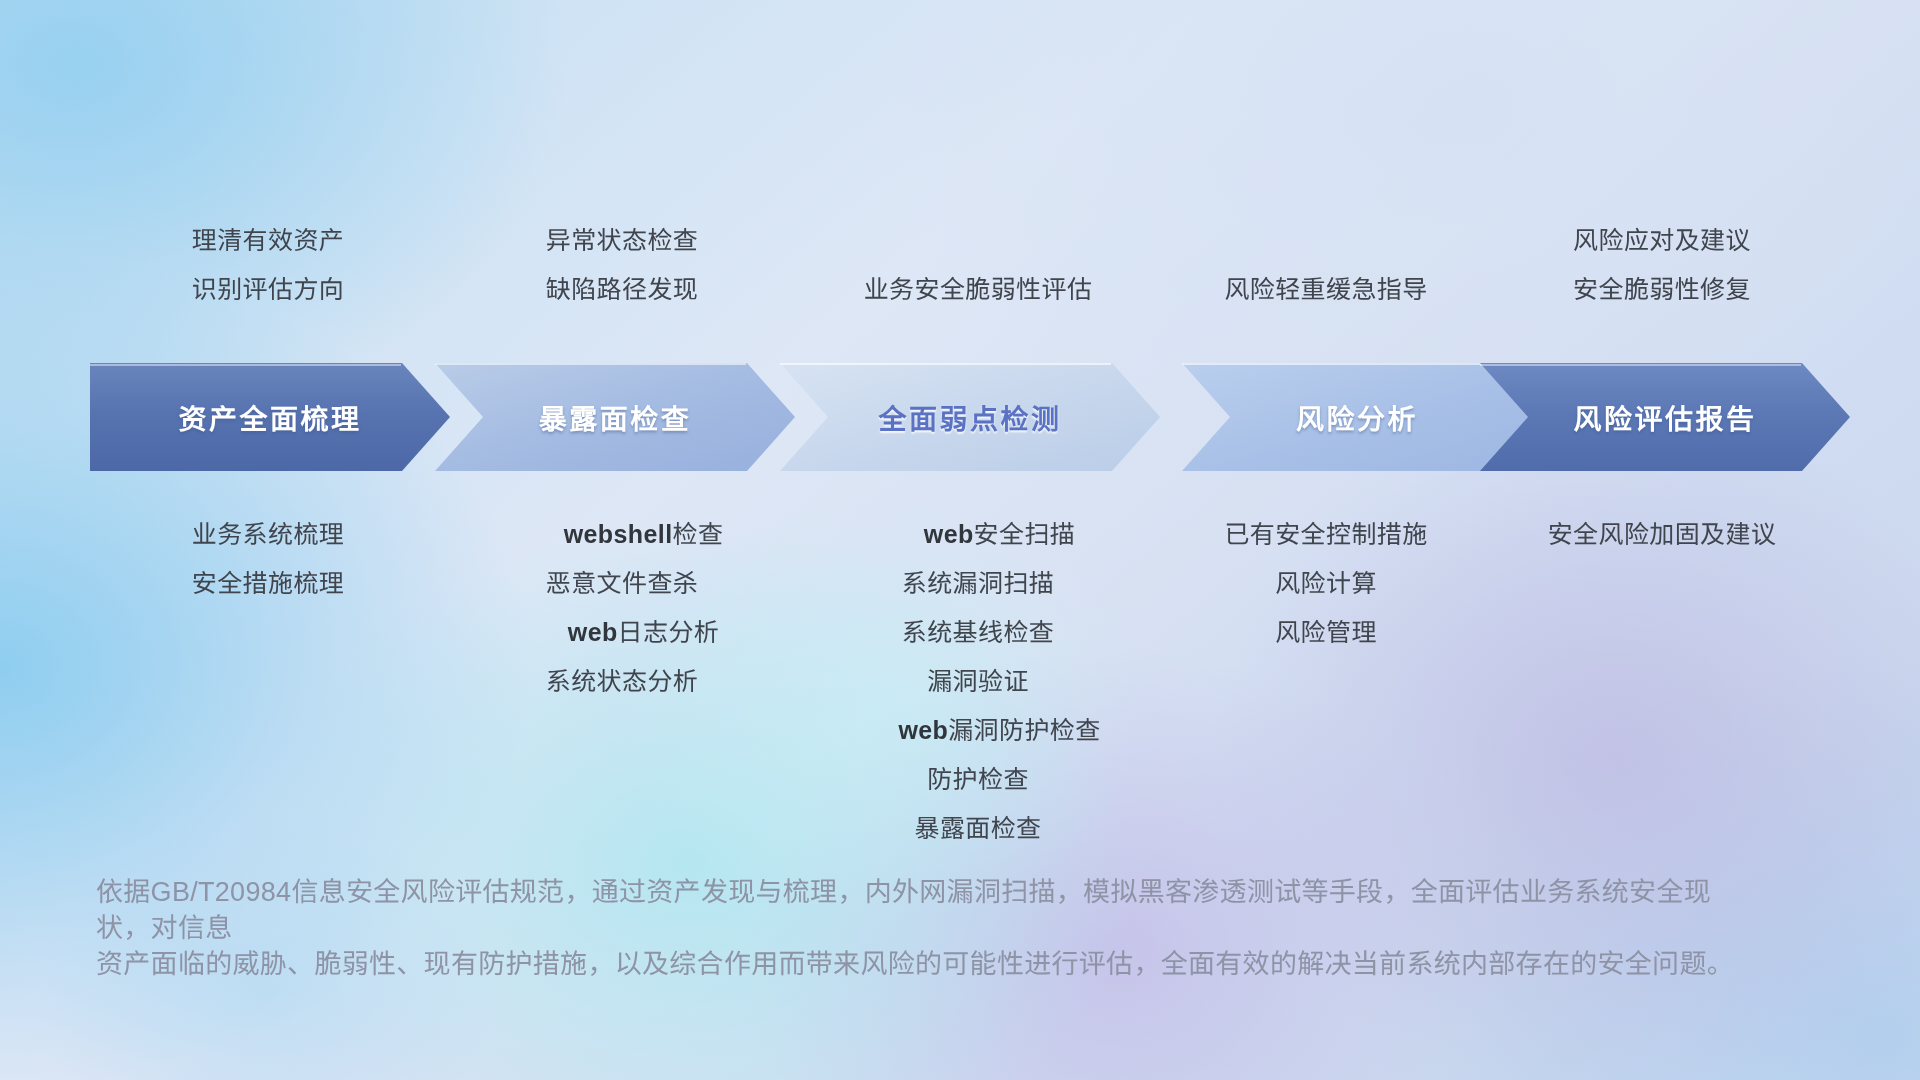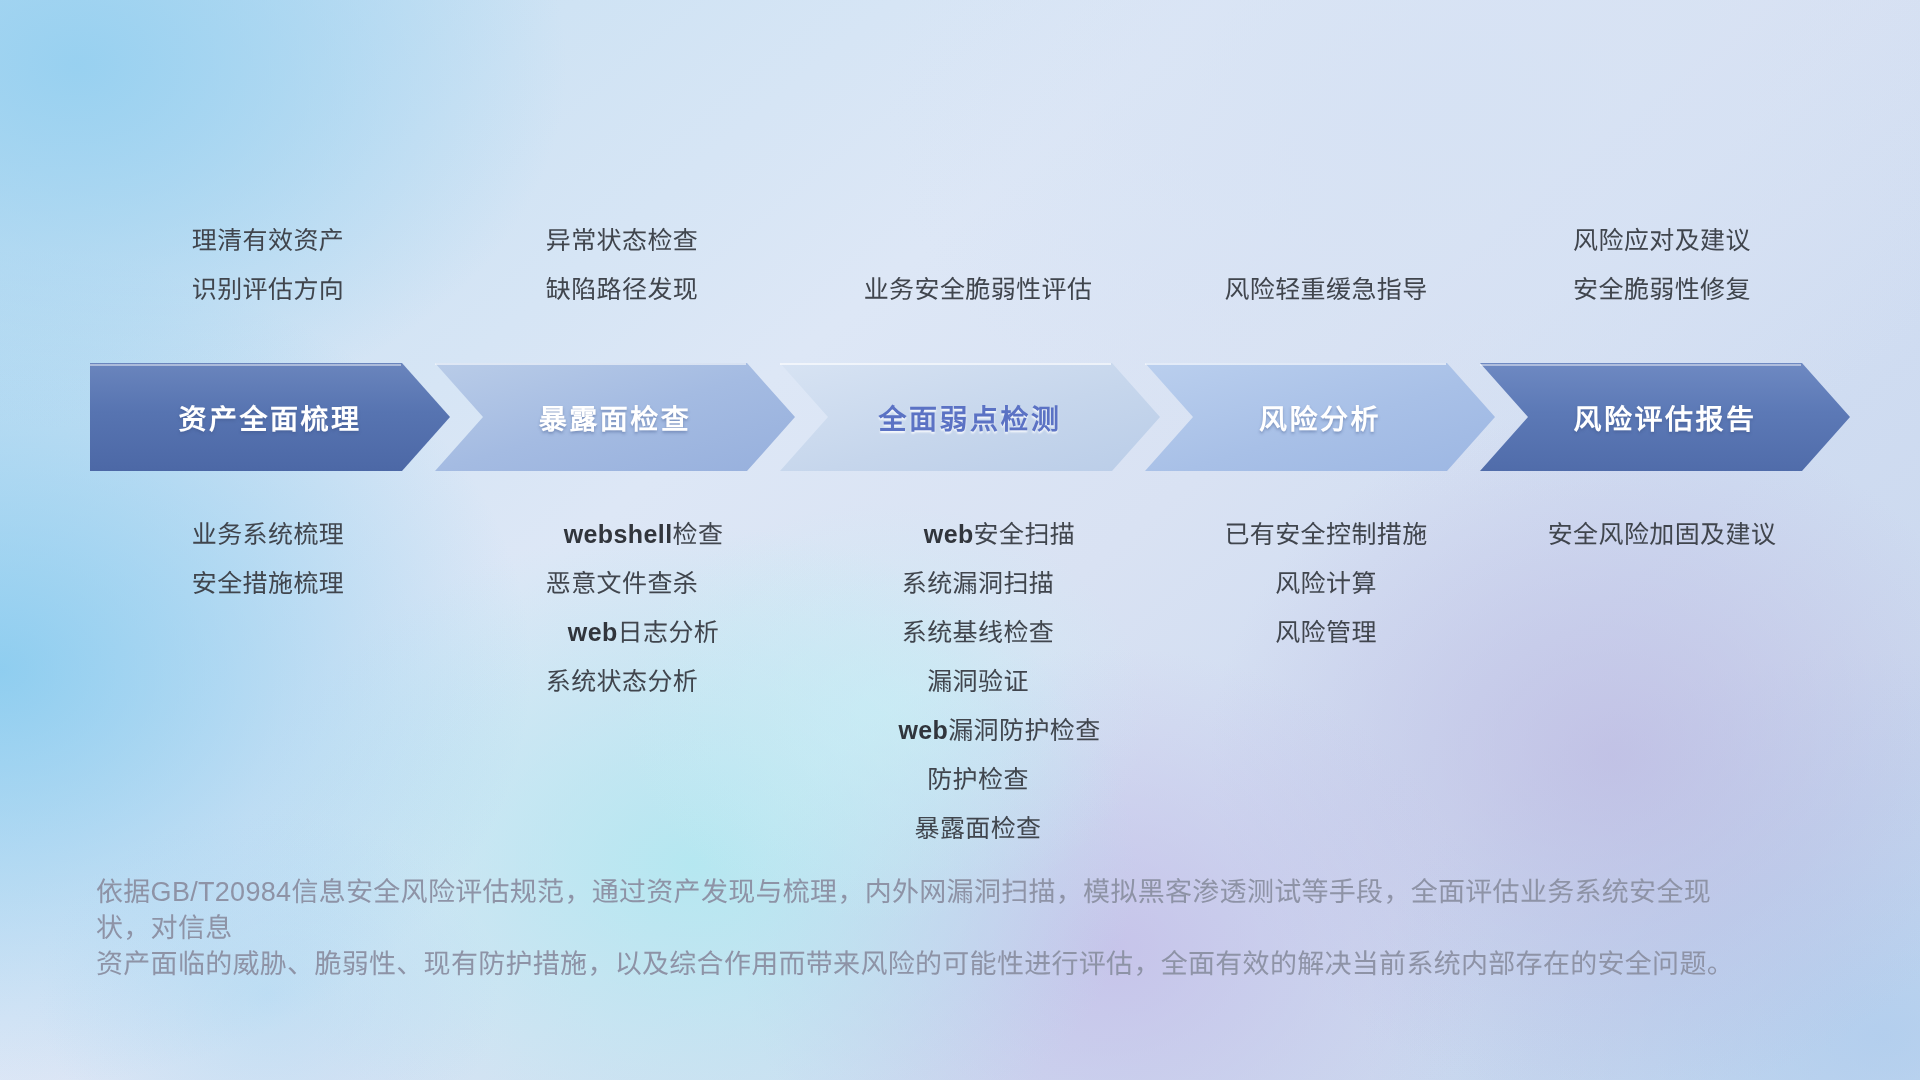--- a/index.html
+++ b/index.html
@@ -211,21 +211,21 @@
             <stop offset="55%" stop-color="#c6d6ec"></stop>
             <stop offset="100%" stop-color="#bacde8"></stop>
           </linearGradient>
         </defs>
         <polygon points="0,0 332,0 380,54 332,108 0,108 48,54" fill="url(#gPale1)"></polygon>
         <polyline points="0,1 331,1" stroke="rgba(255,255,255,0.65)" stroke-width="2" fill="none"></polyline>
       </svg>
       <span class="cap cap-accent">全面弱点检测</span>
     </div>
 
-    <div class="chev" style="left:1055px; width:350px;">
+    <div class="chev" style="left:1092px; width:350px;">
       <svg class="shape" viewBox="0 0 350 108" preserveAspectRatio="none">
         <defs>
           <linearGradient id="gMid2" x1="0" y1="0" x2="1" y2="1">
             <stop offset="0%" stop-color="#bacfee"></stop>
             <stop offset="55%" stop-color="#a8c0e7"></stop>
             <stop offset="100%" stop-color="#9db7e3"></stop>
           </linearGradient>
         </defs>
         <polygon points="0,0 302,0 350,54 302,108 0,108 48,54" fill="url(#gMid2)"></polygon>
         <polyline points="0,1 301,1" stroke="rgba(255,255,255,0.6)" stroke-width="2" fill="none"></polyline>

